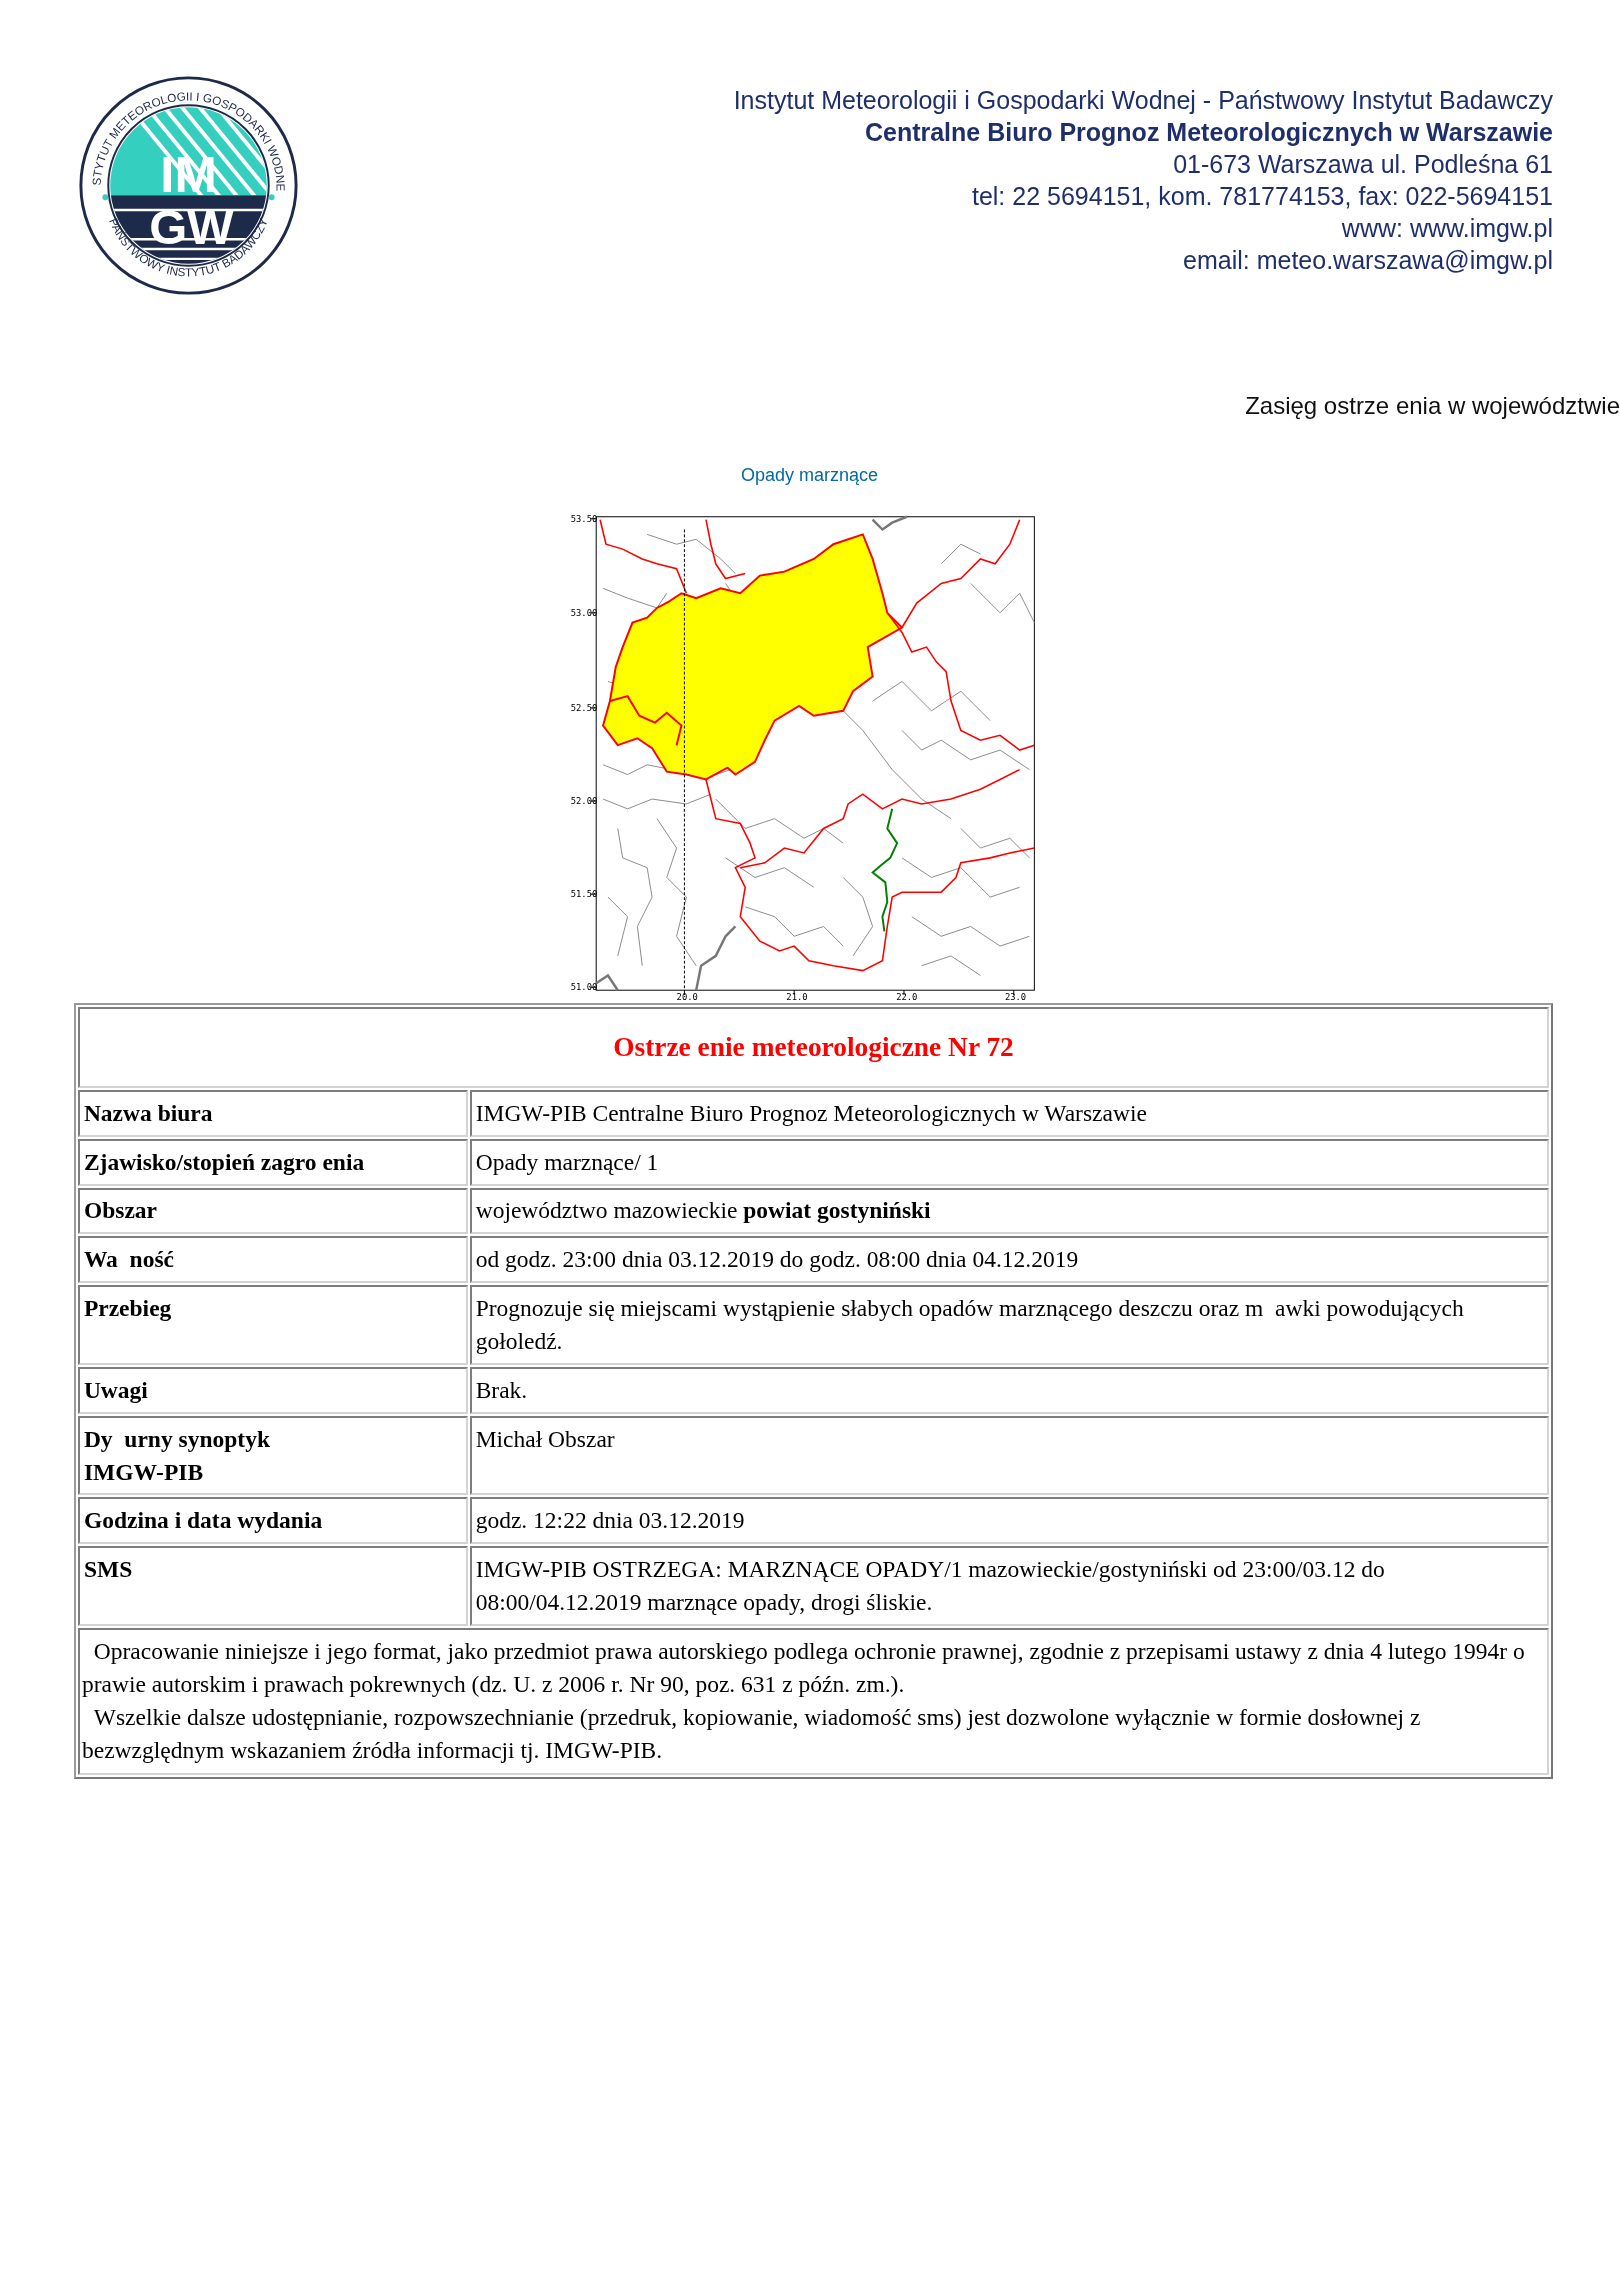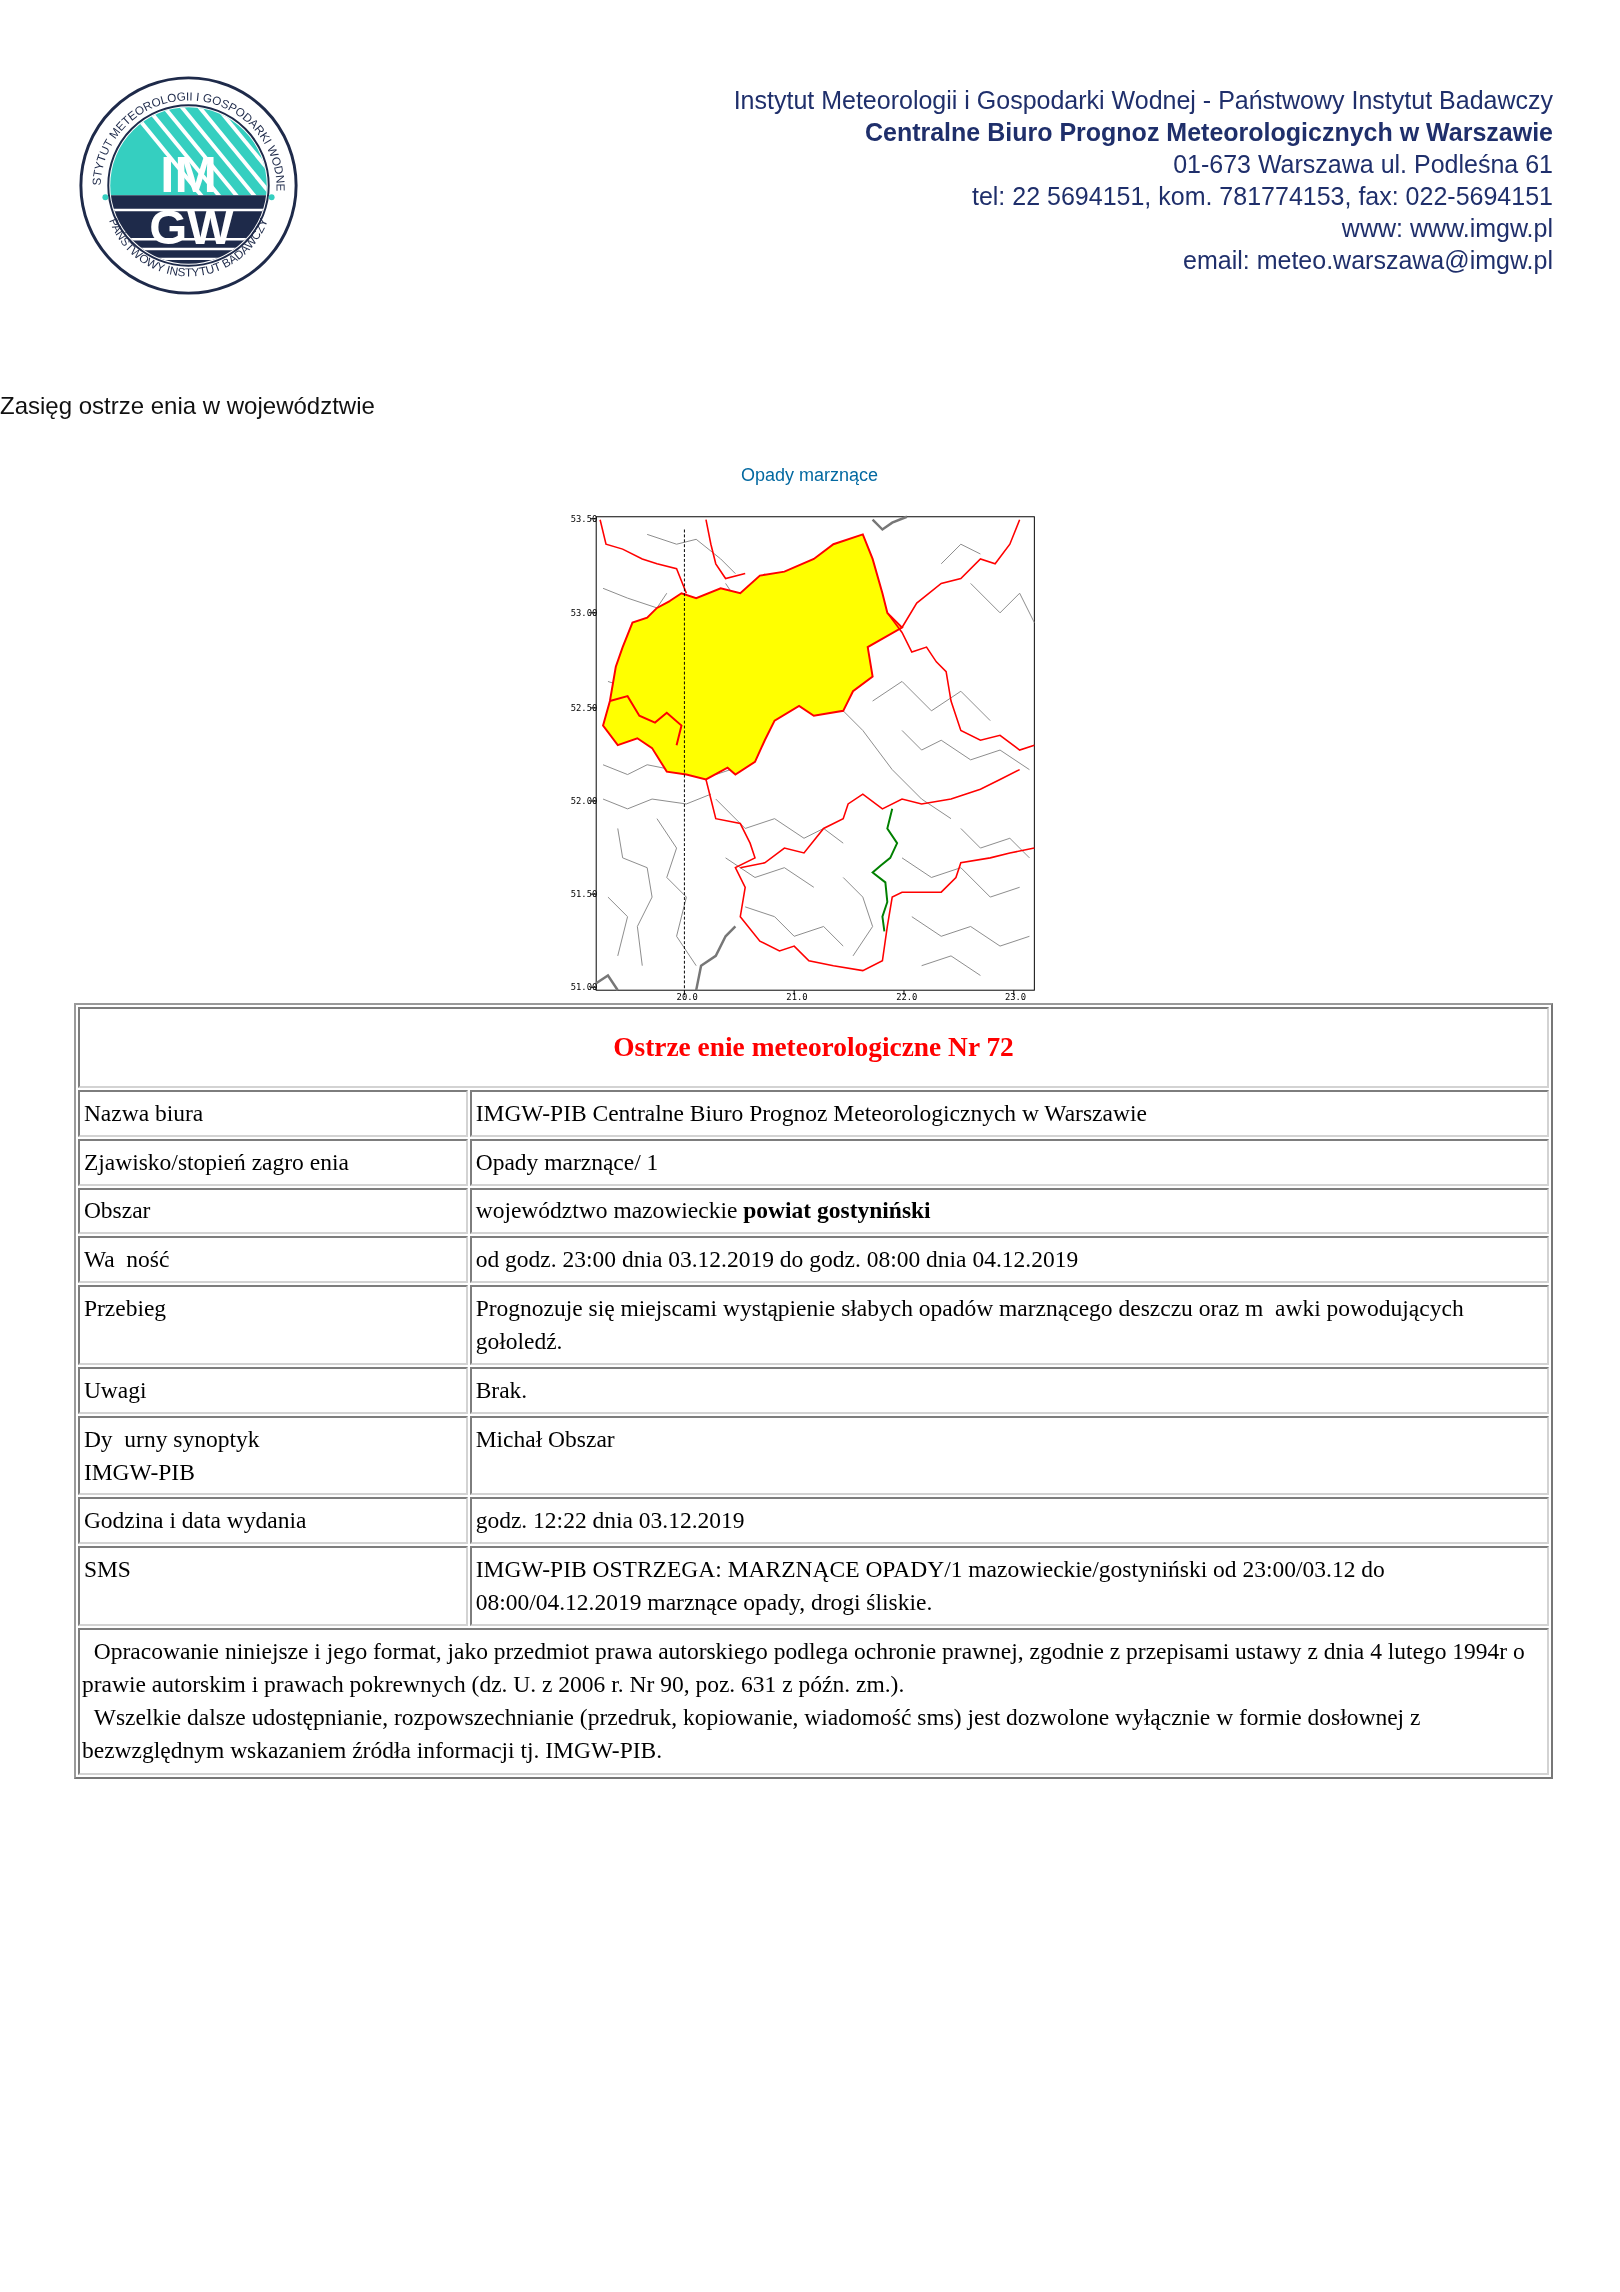--- a/index.html
+++ b/index.html
@@ -1,31 +1,31 @@
 <!DOCTYPE html>
 <html><head>
 <meta charset="utf-8">
 <style>
   html, body { margin:0; padding:0; background:#fff; }
   body { width:1620px; height:2293px; position:relative; overflow:hidden; }
   .logo { position:absolute; left:76px; top:73px; width:225px; height:225px; }
   .header { position:absolute; right:67px; top:84px; text-align:right;
     font-family:"Liberation Sans", sans-serif; color:#1f2f6b; font-size:25px; line-height:32px; }
   .header .bold { font-weight:bold; }
-  .map-title { position:absolute; left:0; width:1620px; top:392px; text-align:left;
+  .map-title { position:absolute; left:0; width:1620px; top:392px; text-align:right;
     font-family:"Liberation Sans", sans-serif; font-size:24px; color:#111; }
   .map-sub { position:absolute; left:741px; top:465px; font-family:"Liberation Sans", sans-serif;
     font-size:18px; color:#0369a1; }
   .map { position:absolute; left:549px; top:505px; width:510px; height:495px; }
   .warn { position:absolute; left:74px; top:1003px; width:1479px; border-collapse:separate;
     border-spacing:2px; border:2px solid #9a9a9a; border-right-color:#777; border-bottom-color:#777;
     font-family:"Liberation Serif", serif; font-size:23.5px; color:#000; }
   .warn td { border:2px solid; border-color:#7d7d7d #d3d3d3 #d3d3d3 #7d7d7d; padding:4.9px 3.9px;
     vertical-align:top; line-height:33px; }
-  .warn td.h { font-weight:normal; width:378px; }
+  .warn td.h { font-weight:bold; width:378px; }
   .warn td.title { text-align:center; color:#ff0000; font-weight:bold; font-size:27.4px; height:51px; vertical-align:middle; padding:13px; }
   .warn td.foot { padding:4.9px 2px 5.9px 2px; }
 </style>
 </head>
 <body>
 
 <svg class="logo" viewBox="0 0 230 230">
   <defs>
     <clipPath id="inner">
         <circle cx="115" cy="115" r="80"></circle>

